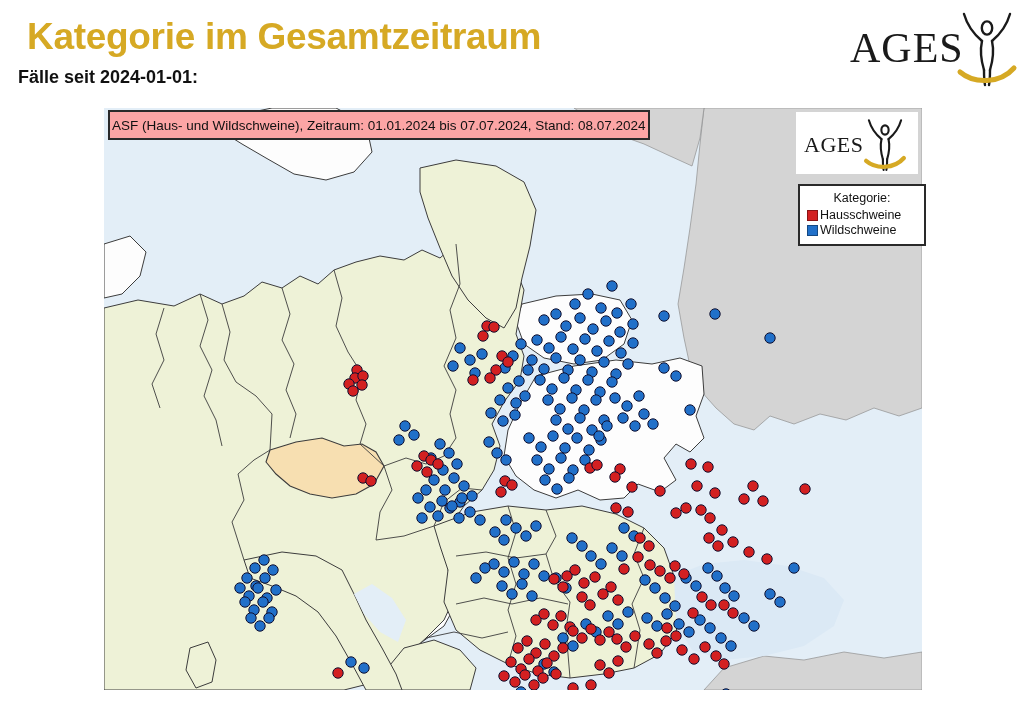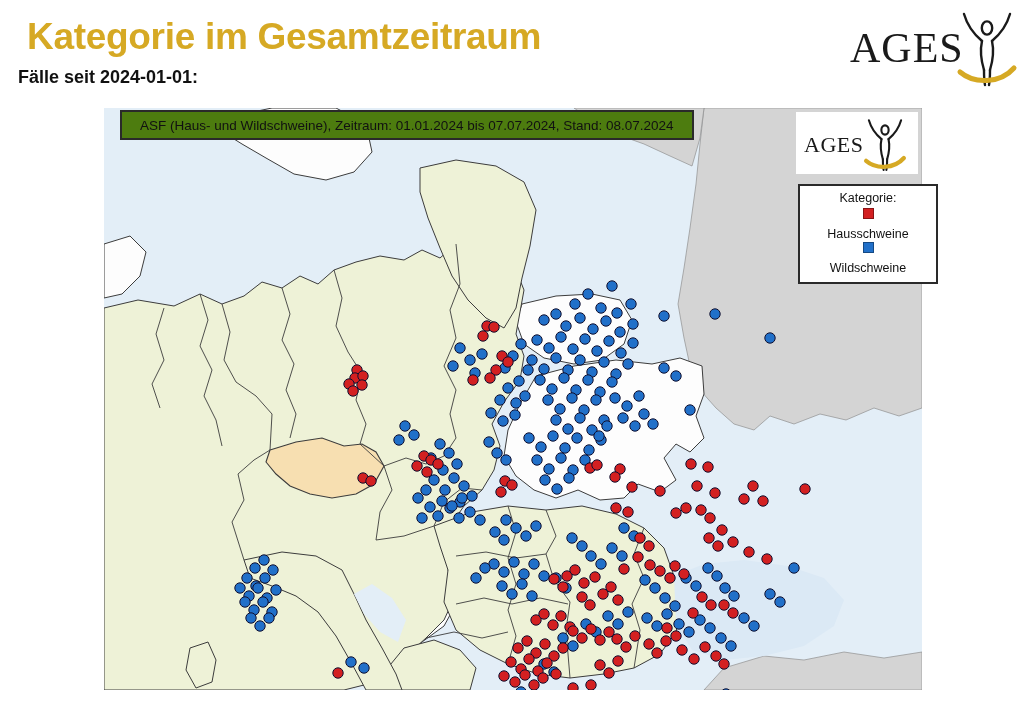--- a/index.html
+++ b/index.html
@@ -64,29 +64,29 @@
     width: 818px;
     height: 582px;
     background: #eaf2f8;
     overflow: hidden;
   }
   #map-svg { display:block; width: 818px; height: 582px; }
 
   
   #map-title-bar {
     position: absolute;
-    left: 120px;
+    left: 108px;
     top: 110px;
     height: 30px;
     box-sizing: border-box;
-    background: #4d7c0f;
+    background: #fca5a5;
     border: 2px solid #2a2a2a;
     display: flex;
     align-items: center;
-    padding: 0 18px;
+    padding: 0 2px;
     z-index: 6;
   }
   #map-title-text {
     font-size: 13.5px;
     color: #111;
     white-space: nowrap;
   }
 
   
   #map-logo {
@@ -107,39 +107,38 @@
     left: 8px;
     top: 20px;
   }
   #map-logo .figure-wrap { position: absolute; left: 66px; top: 4px; }
 
   
   #map-legend {
     position: absolute;
     left: 798px;
     top: 184px;
-    width: 140px;
+    width: 128px;
     box-sizing: border-box;
     background: #ffffff;
     border: 2px solid #2a2a2a;
     padding: 5px 7px 6px 7px;
     z-index: 6;
   }
   #legend-title {
     font-size: 12.5px;
     color: #111;
     text-align: center;
     margin-bottom: 3px;
   }
   .legend-row {
     display: flex;
     align-items: center;
-    gap: 8px;
+    gap: 2px;
     margin: 1px 0;
-    flex-direction: column;
   }
   .legend-swatch {
     width: 9px; height: 9px;
     flex: 0 0 9px;
     border: 0.5px solid rgba(0,0,0,.35);
   }
   .legend-label { font-size: 12.5px; color: #111; white-space: nowrap; }
 </style>
 </head>
 <body>

